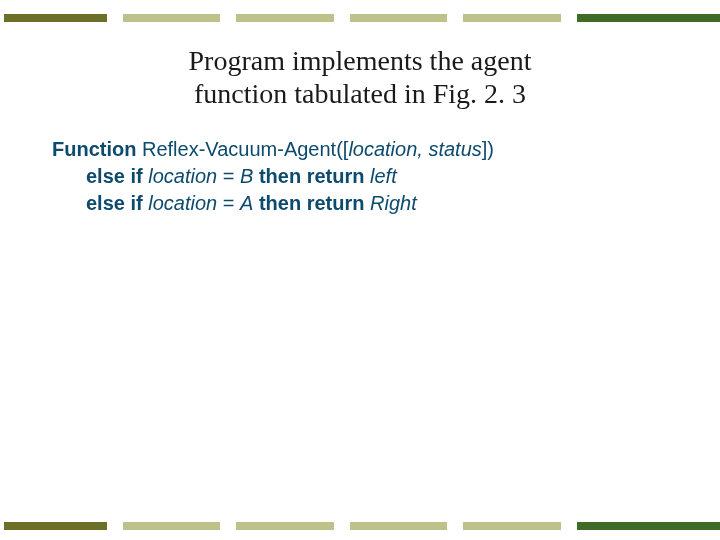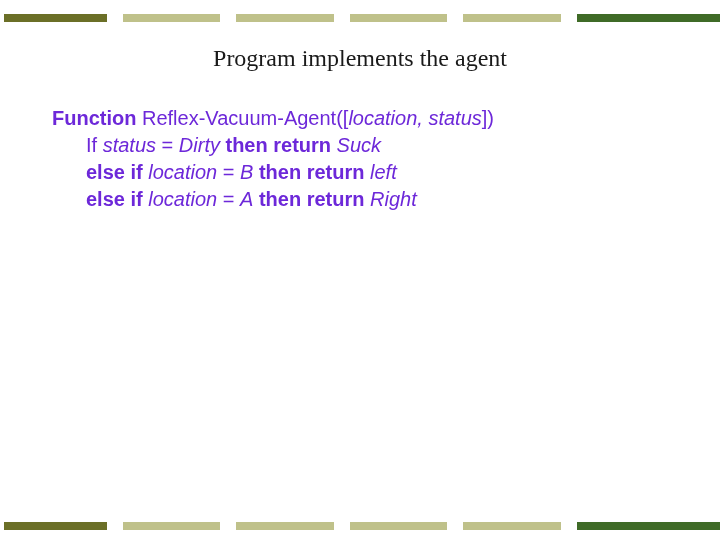--- a/index.html
+++ b/index.html
@@ -37,29 +37,29 @@
   .segB { width: 106px; }
   .segC { width: 106px; }
   .segD { width: 106px; }
   .segE { width: 106px; }
   .segF { width: 160px; }
 
   .title {
     margin: 22px 60px 0 60px;
     text-align: center;
     font-family: "Times New Roman", Times, serif;
-    font-size: 24px;
+    font-size: 28px;
     line-height: 1.18;
     color: #1a1a1a;
   }
   .body {
-    margin: 33px 40px 0 52px;
+    margin: 26px 40px 0 52px;
     font-size: 20px;
     line-height: 1.35;
-    color: #6d28d9;
+    color: #0c4a6e;
   }
   .body .indent {
     padding-left: 34px;
   }
   .body b { font-weight: bold; }
   .body i { font-style: italic; }
 </style>
 </head>
 <body>
 
@@ -67,28 +67,26 @@
   <div class="stripe olive segA"></div>
   <div class="stripe khaki segB"></div>
   <div class="stripe khaki segC"></div>
   <div class="stripe khaki segD"></div>
   <div class="stripe khaki segE"></div>
   <div class="stripe green segF"></div>
 </div>
 
 <div class="title">
   <span>Program implements the agent</span><br>
+  <span>function tabulated in Fig. 2. 3</span>
 </div>
 
 <div class="body">
   <div>
     <b>Function</b><span> Reflex-Vacuum-Agent([</span><i>location,</i><span> </span><i>status</i><span>])</span>
-  </div>
-  <div class="indent">
-    <span>If </span><i>status</i><span> =  </span><i>Dirty</i><b> then return </b><i>Suck</i>
   </div>
   <div class="indent">
     <b>else if </b><i>location</i><span> = </span><i>B</i><b> then return </b><i>left</i>
   </div>
   <div class="indent">
     <b>else if </b><i>location</i><span> = </span><i>A</i><b> then return </b><i>Right</i>
   </div>
 </div>
 
 <div class="bottom-row-wrap">

